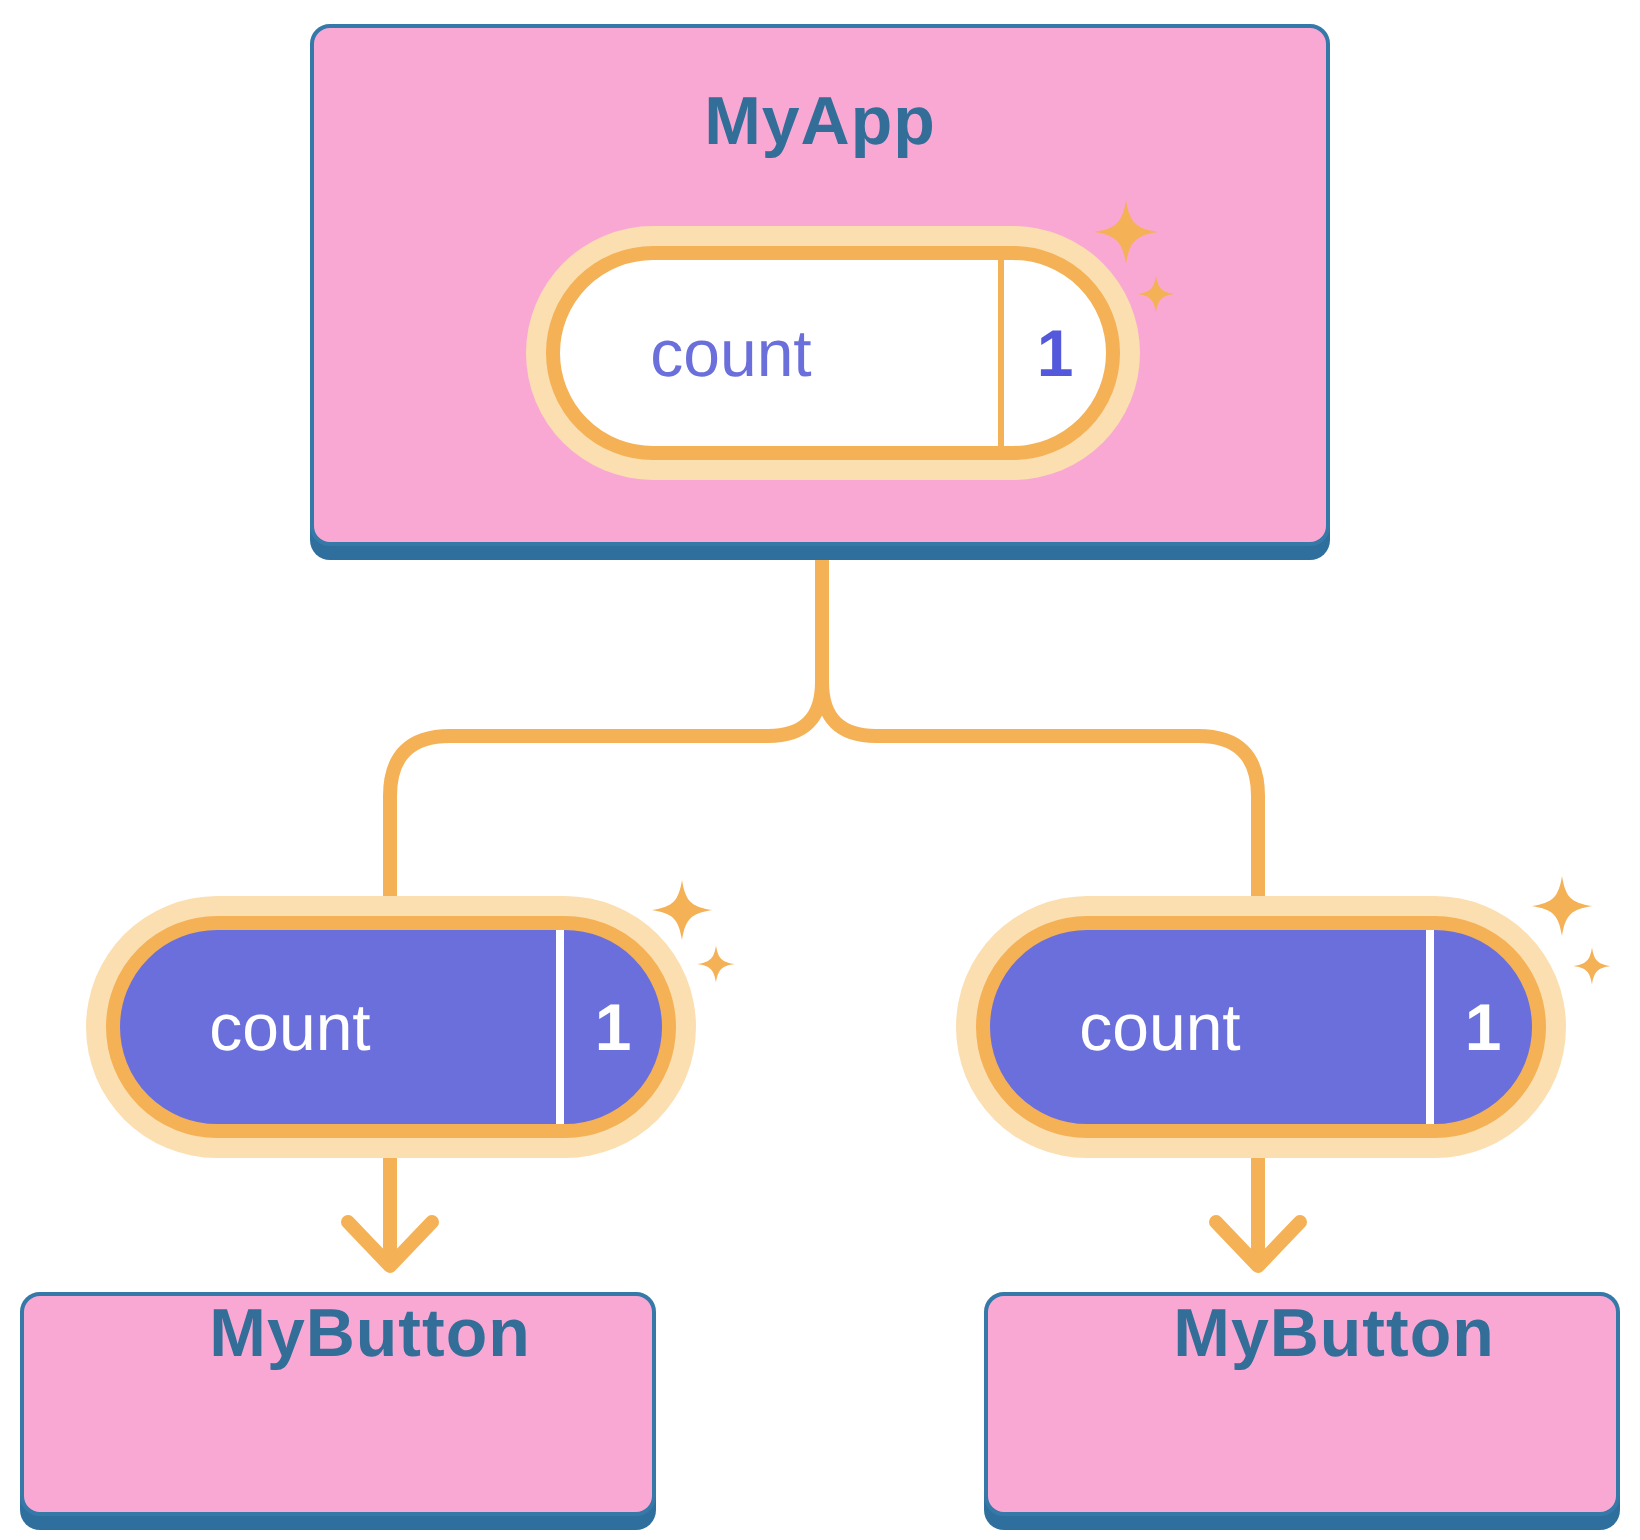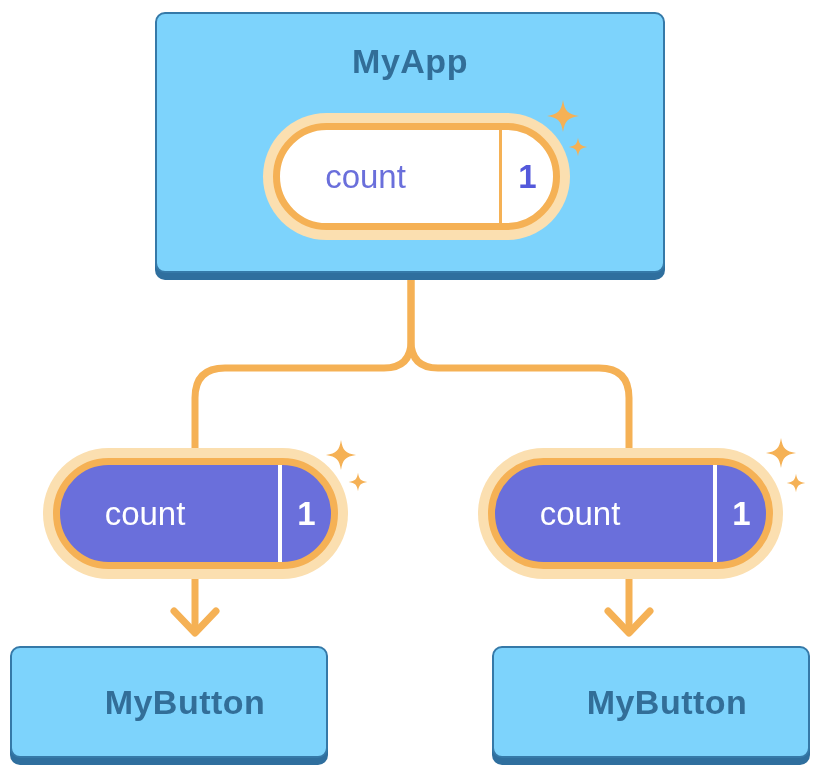--- a/index.html
+++ b/index.html
@@ -18,26 +18,26 @@
     position:relative;width:820px;height:770px;background:var(--background);
     font-family:"Liberation Sans", sans-serif;overflow:hidden;
   }
   svg.layer{position:absolute;left:0;top:0;width:820px;height:770px;pointer-events:none;}
   #connector-layer{z-index:0;}
   #sparkle-layer{z-index:3;}
   #connector-layer path.line{fill:none;stroke:var(--accent-orange);stroke-width:7;stroke-linecap:round;stroke-linejoin:round;}
   #sparkle-layer path{fill:var(--accent-orange);}
 
   .card{
-    position:absolute;background:#7dd3fc;border:2px solid var(--card-border);
+    position:absolute;background:#f9a8d4;border:2px solid var(--card-border);
     border-radius:10px;box-shadow:0 7px 0 0 var(--card-shadow);
     display:flex;justify-content:center;z-index:1;
   }
   .card.root{left:155px;top:12px;width:510px;height:261px;align-items:flex-start;}
-  .card.leaf{align-items:center;padding-left:32px;}
+  .card.leaf{align-items:flex-start;padding-left:32px;}
   .card.leaf.left{left:10px;top:646px;width:318px;height:112px;}
   .card.leaf.right{left:492px;top:646px;width:318px;height:112px;}
   .card-title{
     color:var(--heading-text);font-size:34px;font-weight:600;letter-spacing:.5px;
   }
   .card.root .card-title{margin-top:28px;}
 
   .pill{
     position:absolute;display:flex;align-items:stretch;z-index:2;
     border:7px solid var(--accent-orange);border-radius:70px;

